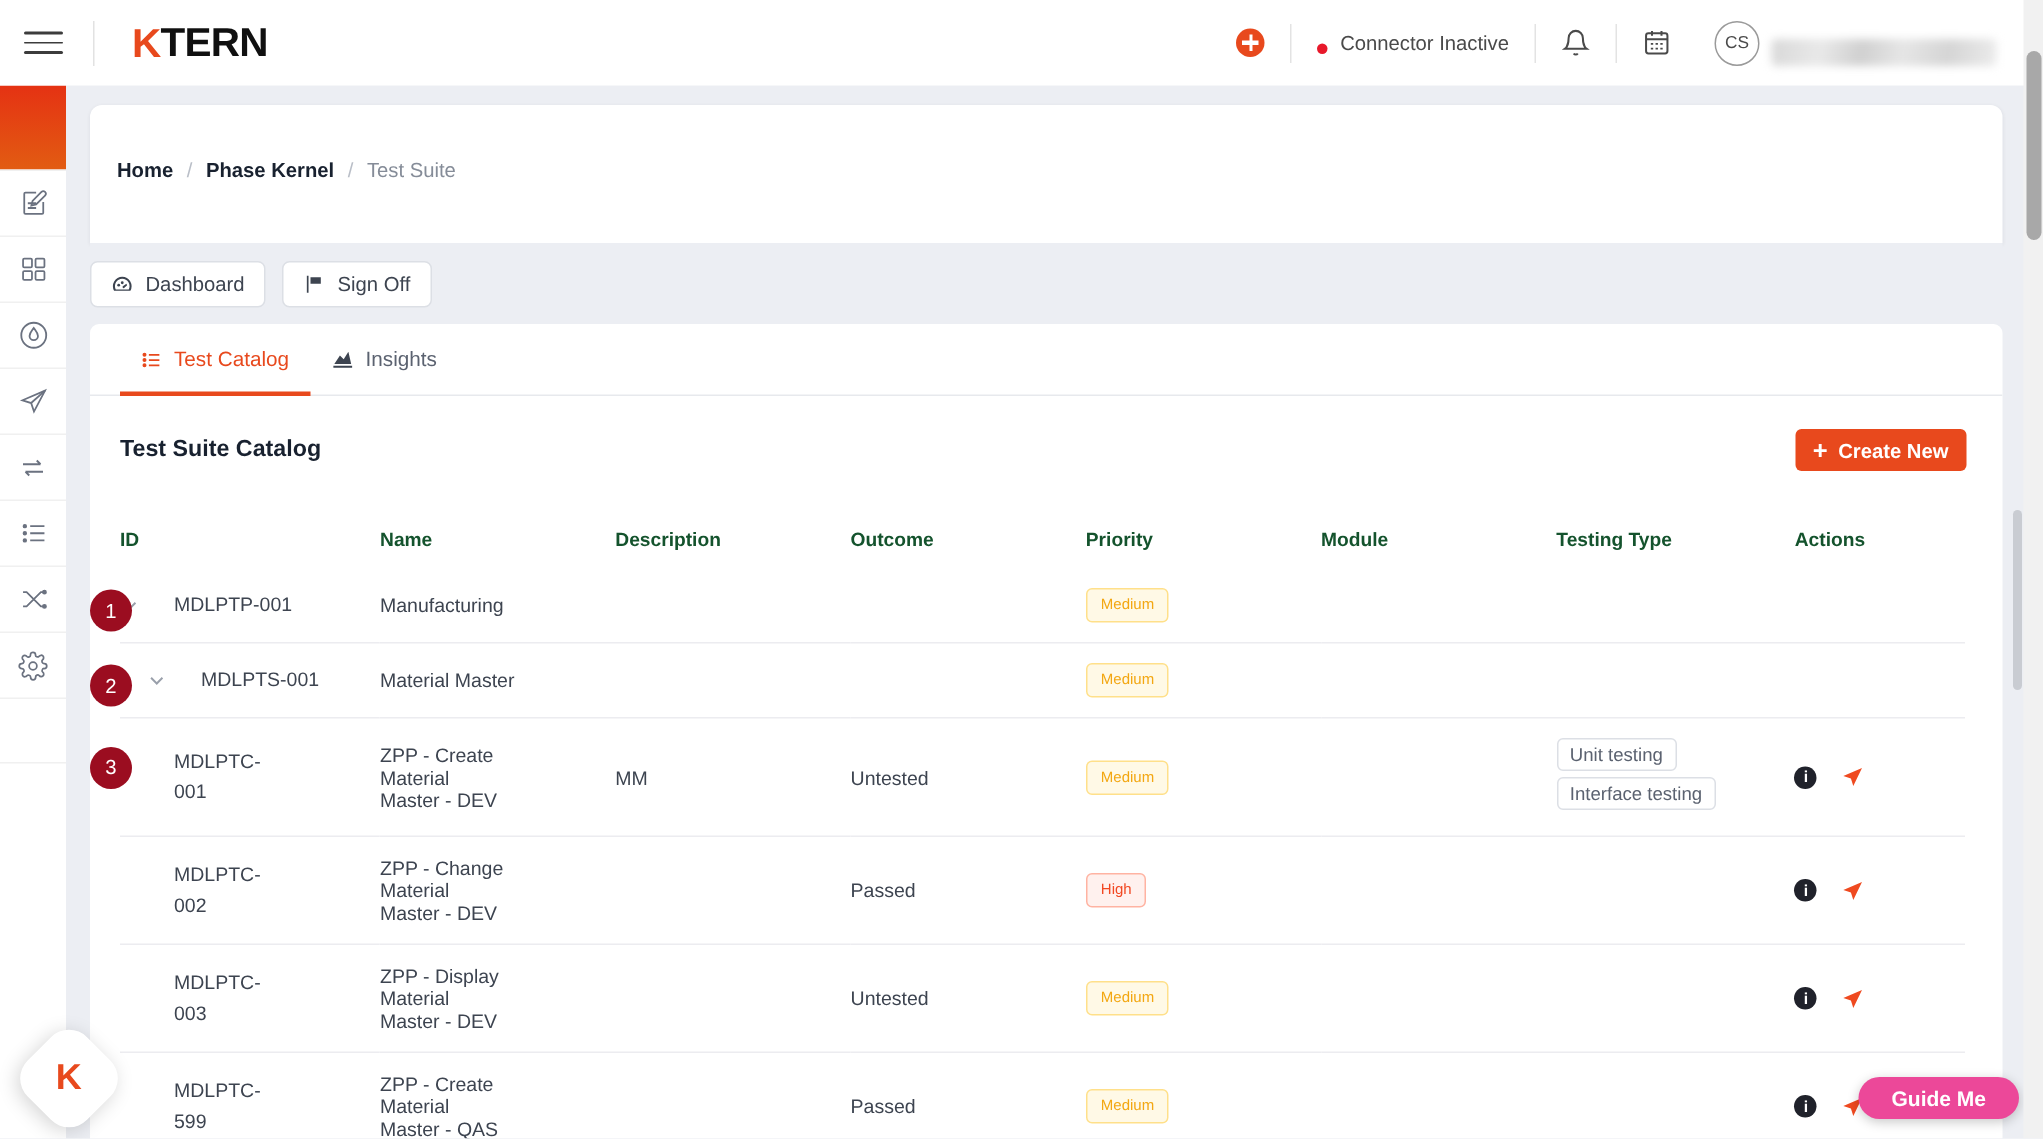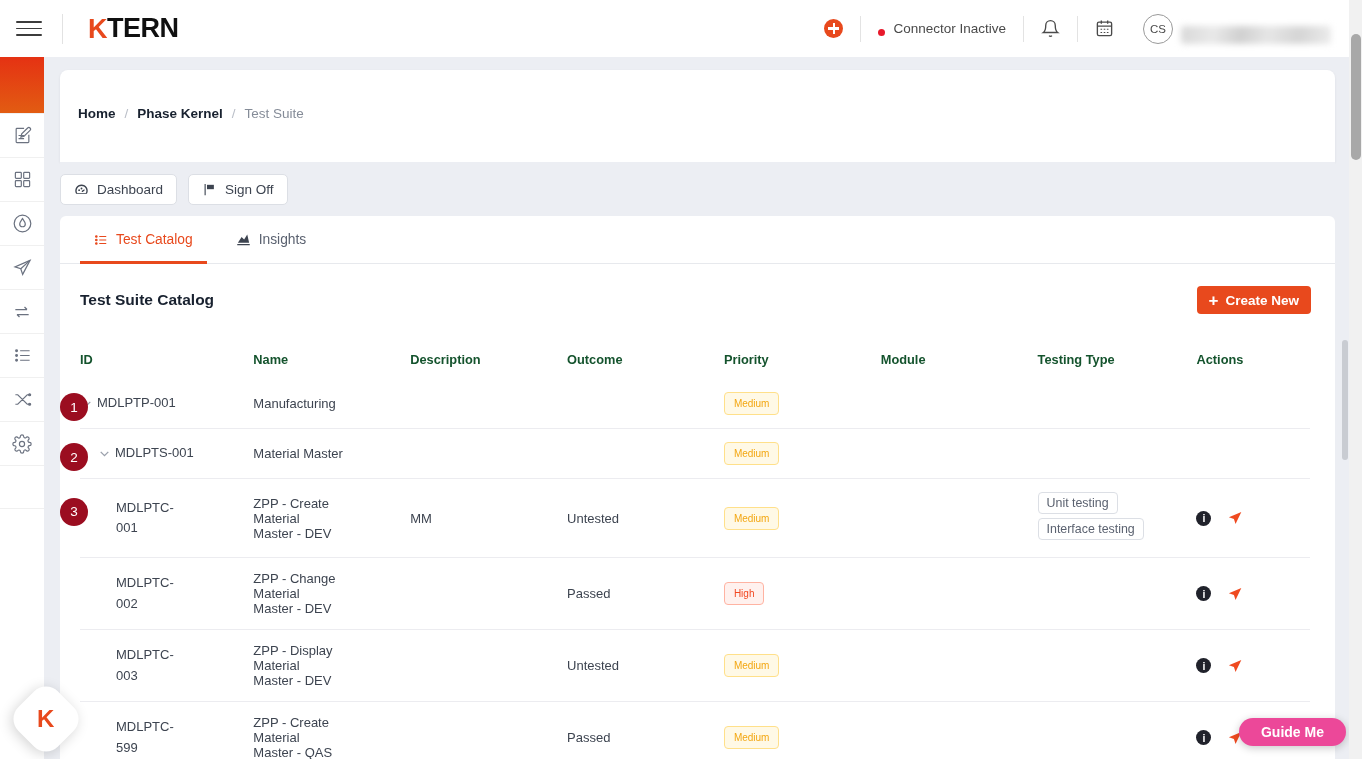--- a/index.html
+++ b/index.html
@@ -68,21 +68,21 @@
     padding-right: 23px; gap: 11px; }
   .obtn { height: 31px; padding: 0 13px; border: 1px solid #dcdfe5; border-radius: 5px;
     background: #fff; color: #3d4450; font-size: 13.5px; display: flex; align-items: center;
     gap: 8px; cursor: pointer; }
   .obtn svg { display: block; }
 
   
   .panel { position: absolute; top: 216px; left: 60px; width: 1275px; height: 543px;
     background: #fff; border-radius: 6px 6px 0 0; overflow: hidden; }
   .tabs { height: 48px; display: flex; align-items: center; padding-left: 20px;
-    border-bottom: 1px solid #e7e9ed; gap: 15px; }
+    border-bottom: 1px solid #e7e9ed; gap: 0; }
   .tab { height: 48px; display: flex; align-items: center; gap: 8px; font-size: 13.8px;
     color: #5b6270; padding: 0 14px; cursor: pointer; position: relative; }
   .tab.active { color: #e8491d; }
   .tab.active:after { content: ""; position: absolute; left: 0; right: 0; bottom: 0;
     height: 3px; background: #e8491d; }
 
   .catalog-bar { height: 72px; display: flex; align-items: center; padding: 0 24px 0 20px; }
   .catalog-title { font-size: 15.5px; font-weight: 700; color: #18212f; }
   .create-btn { margin-left: auto; height: 28px; padding: 0 12px; background: #e8491d;
     color: #fff; border: none; border-radius: 4px; font-size: 13.5px; font-weight: 600;
@@ -94,21 +94,21 @@
   table { width: 100%; border-collapse: collapse; table-layout: fixed; }
   th { font-size: 12.8px; color: #14532d; font-weight: 700; text-align: left;
     padding: 16px 0 12px 0; }
   td { font-size: 13px; color: #3d4450; padding: 13px 6px 13px 0;
     border-top: 1px solid #ececf0; vertical-align: middle; }
   tr.r1 td { border-top: none; }
   .c-id { width: 168px; } .c-nm { width: 152px; } .c-ds { width: 152px; }
   .c-oc { width: 152px; } .c-pr { width: 152px; } .c-md { width: 152px; }
   .c-tt { width: 154px; } .c-ac { width: 110px; }
 
-  .idcell { display: flex; align-items: center; gap: 4px; }
+  .idcell { display: flex; align-items: center; gap: 23px; }
   .chev { color: #9aa0ab; width: 13px; height: 13px; flex: none; }
   .rowbadge { position: absolute; left: -20px; width: 28px; height: 28px; border-radius: 50%;
     background: #9b0d20; color: #fff; font-size: 13.5px; display: flex; align-items: center;
     justify-content: center; font-weight: 400; }
   td.idtd { position: relative; }
   .id-txt { line-height: 1.55; }
 
   .badge { display: inline-block; padding: 2px 9px; border-radius: 4px;
     font-size: 10px; line-height: 17px; }
   .b-medium { background: #fff9e6; border: 1px solid #ffe08a; color: #f3a712; }

